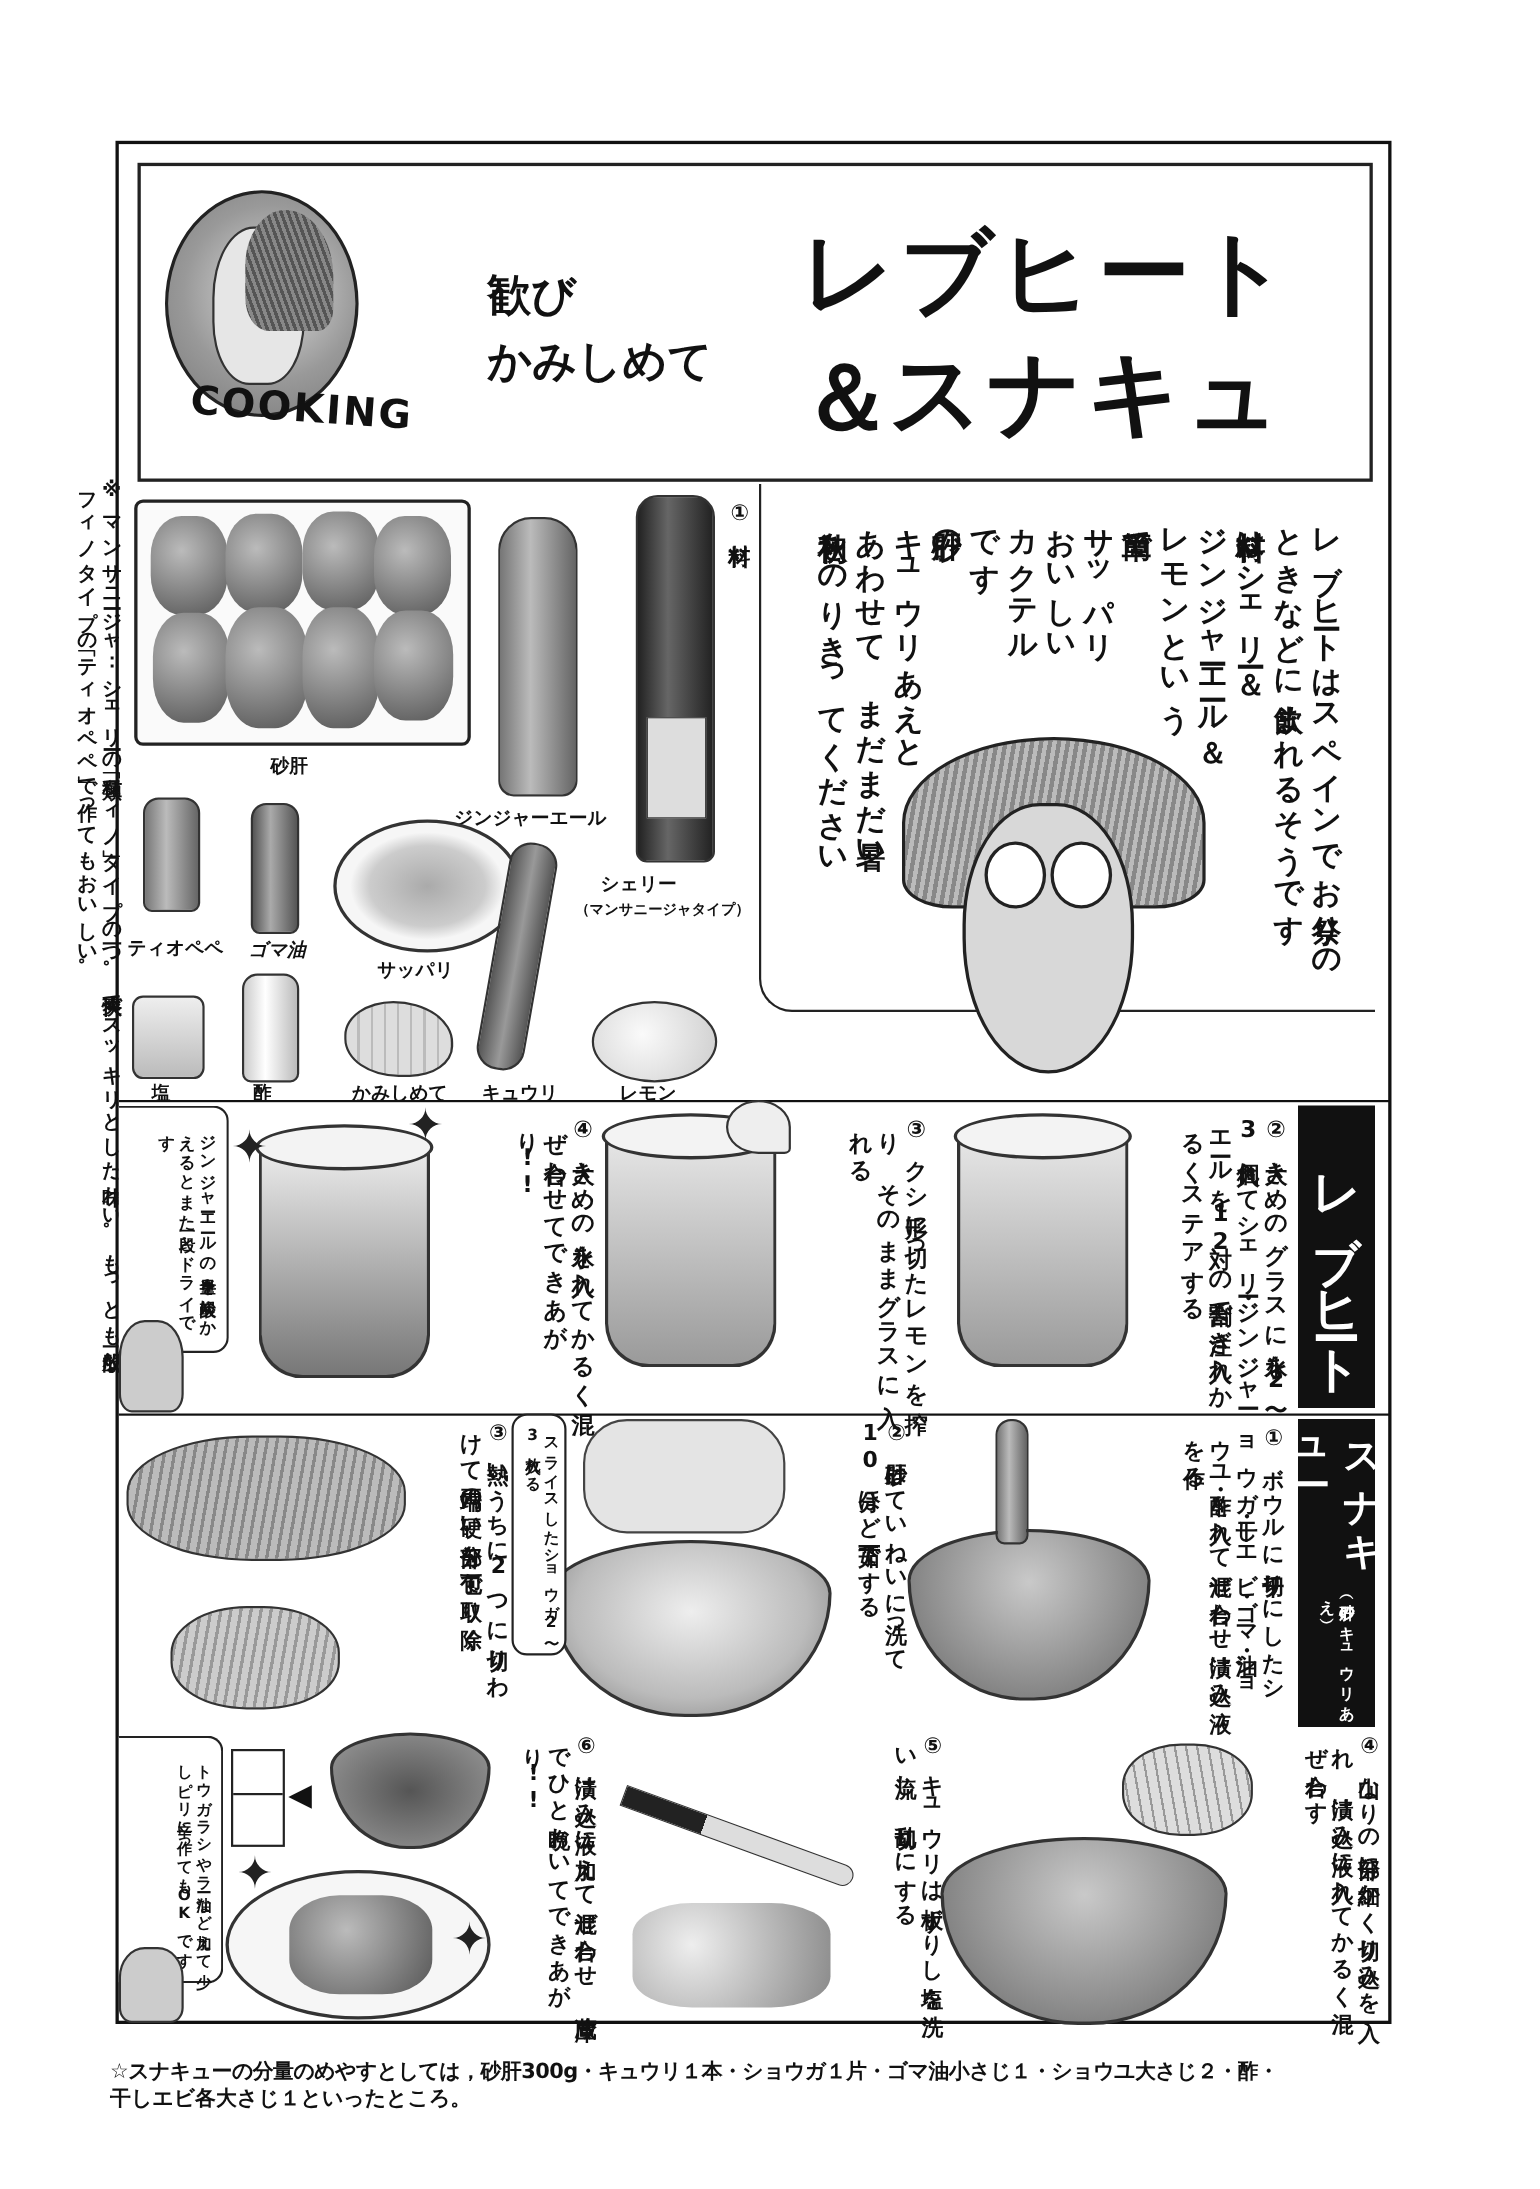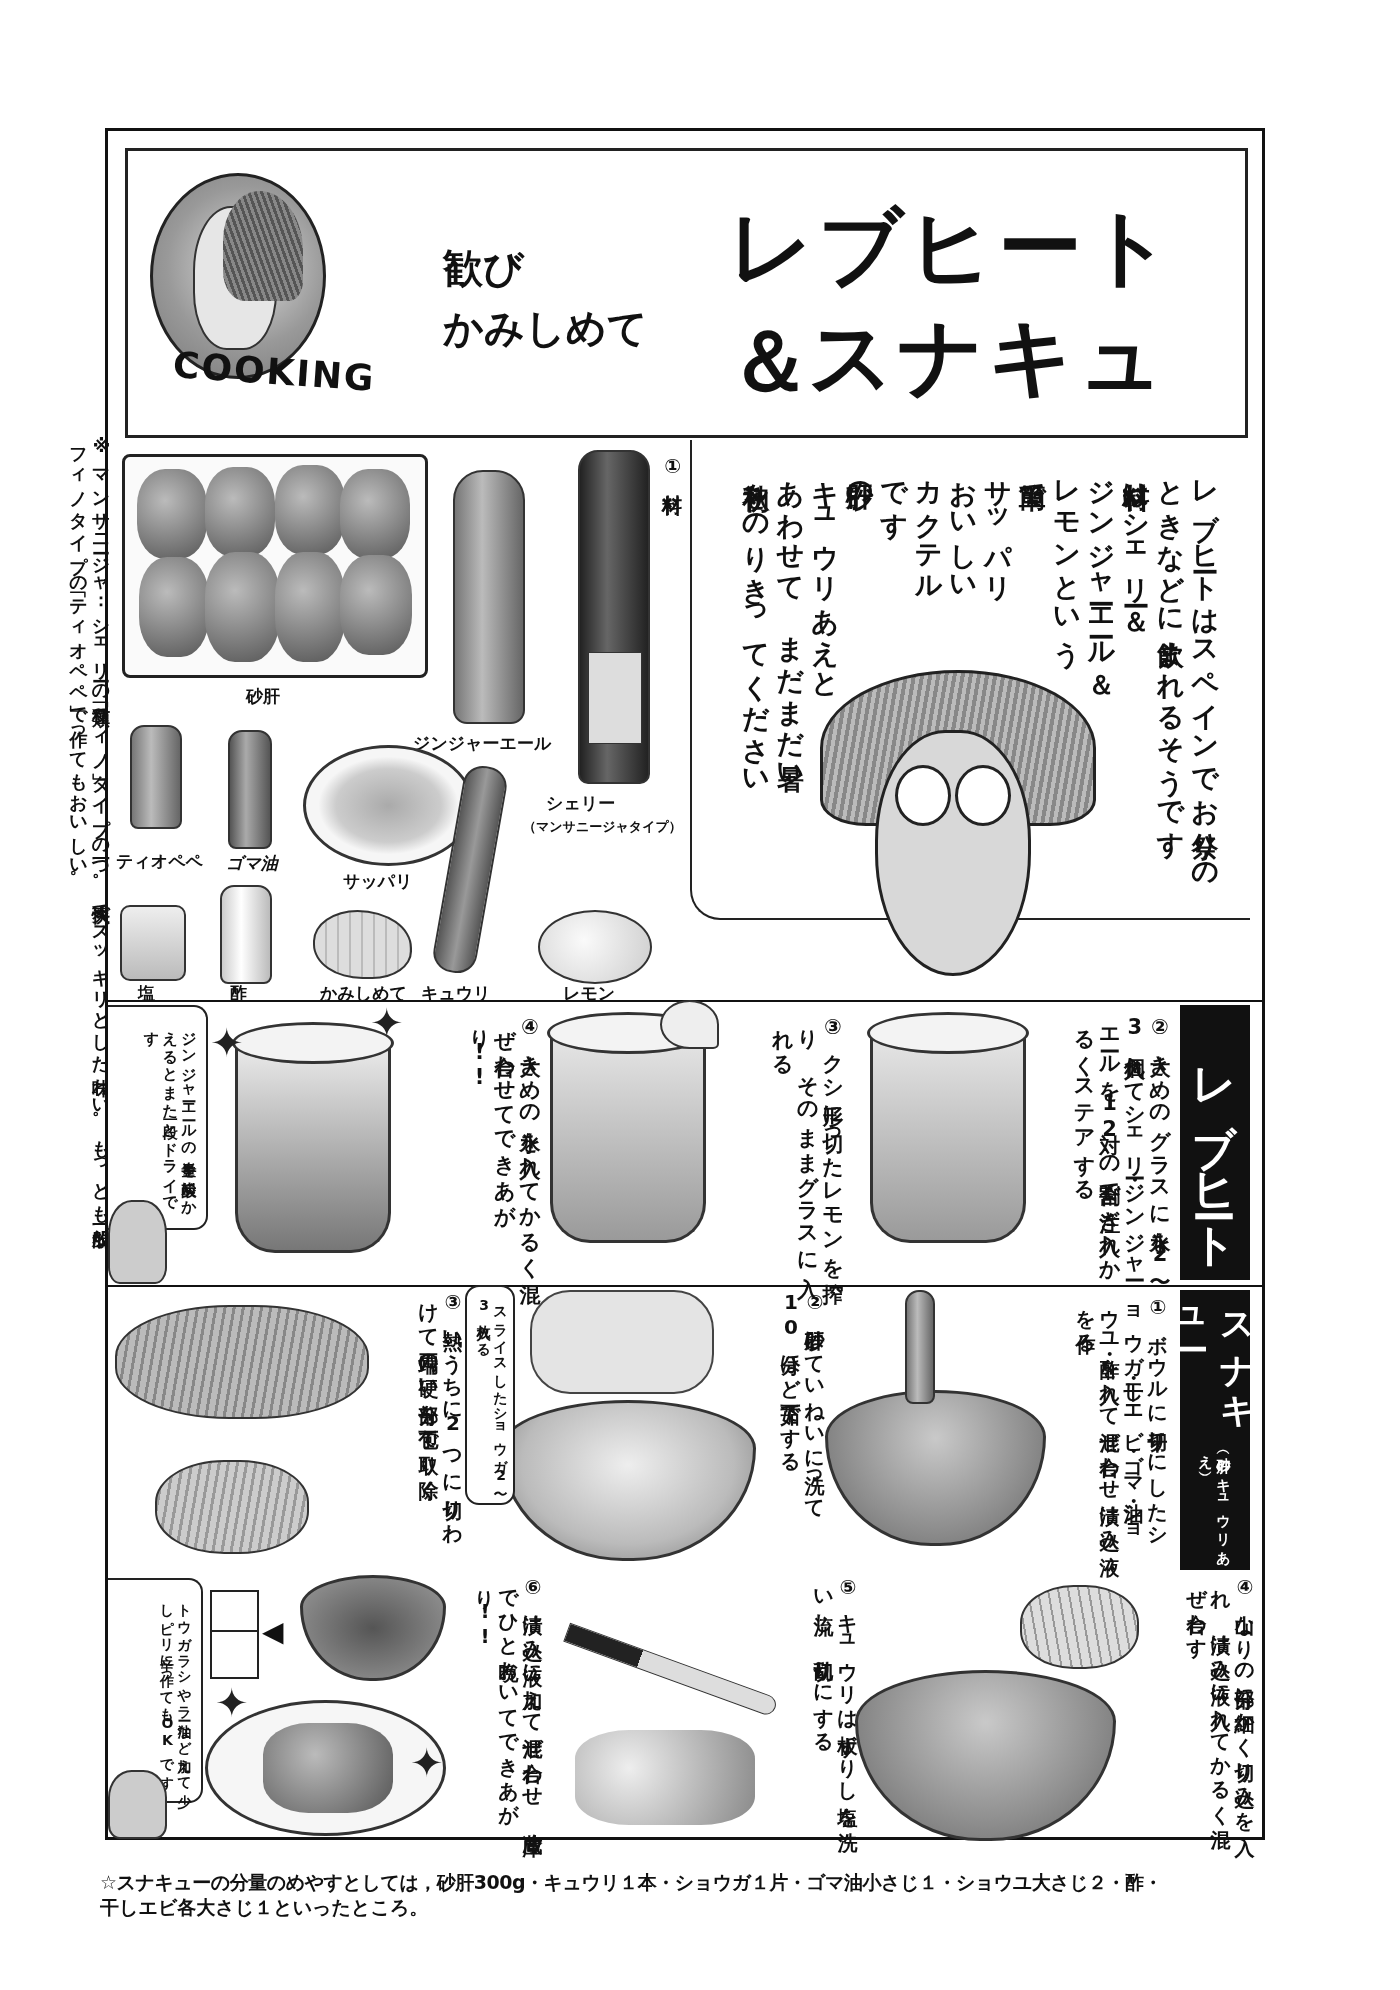--- a/index.html
+++ b/index.html
@@ -75,21 +75,21 @@
   <div class="abs" style="left:12px;top:465px;width:62px;height:72px;border:2px solid #333;border-radius:10px;background:linear-gradient(#eee,#bbb);"></div>
   <div class="label" style="left:30px;top:542px;">塩</div>
 
   <div class="bottle" style="left:112px;top:445px;width:48px;height:95px;background:linear-gradient(90deg,#ccc,#fff 40%,#bbb);"></div>
   <div class="label" style="left:122px;top:542px;">酢</div>
 
   <div class="abs" style="left:205px;top:470px;width:95px;height:65px;border:2px solid #333;border-radius:45% 55% 40% 50%;background:repeating-linear-gradient(90deg,#ddd 0 10px,#bbb 10px 12px);"></div>
   <div class="label" style="left:212px;top:542px;">かみしめて</div>
 
   <div class="abs" style="left:340px;top:325px;width:40px;height:205px;border:2px solid #333;border-radius:20px;background:linear-gradient(90deg,#555,#999 50%,#555);transform:rotate(10deg);"></div>
-  <div class="label" style="left:313px;top:542px;">キュウリ</div>
+  <div class="label" style="left:330px;top:542px;">キュウリ</div>
 
   <div class="abs" style="left:430px;top:470px;width:110px;height:70px;border:2px solid #333;border-radius:50%;background:radial-gradient(circle at 40% 40%,#fafafa,#ccc);"></div>
   <div class="label" style="left:455px;top:542px;">レモン</div>
 </div>
 
 <div class="bubble" style="left:690px;top:440px;width:560px;height:480px;border-radius:0 0 0 30px;border-top:none;border-right:none;">
   <div class="abs vt bold" style="right:28px;top:22px;height:420px;font-size:27px;line-height:1.28;">
     <span>レブヒートはスペインでお祭りの</span><br>
     <span>ときなどに飲まれるそうです</span><br>
     <span>材料はシェリー＆</span><br>

